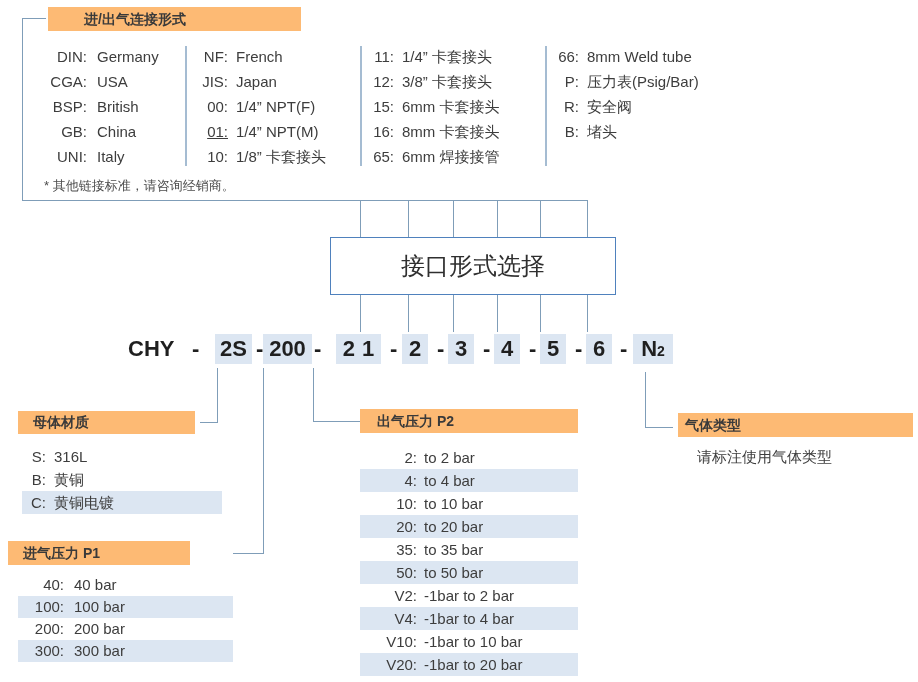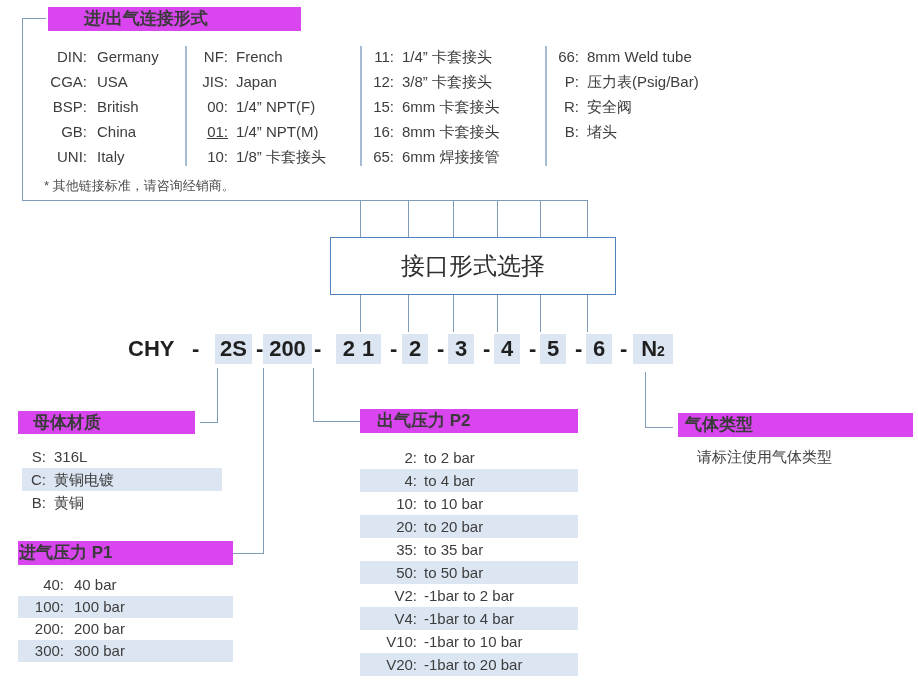--- a/index.html
+++ b/index.html
@@ -1,22 +1,22 @@
 <!DOCTYPE html>
 <html><head>
 <meta charset="utf-8">
 <style>
   html,body{margin:0;padding:0;background:#ffffff;}
   #stage{
     position:relative;width:918px;height:682px;background:#ffffff;
     font-family:"Liberation Sans","DejaVu Sans",sans-serif;
     color:#3d3d3d;overflow:hidden;
   }
-  .bar{position:absolute;background:#d946ef;height:24px;line-height:24px;
-       font-size:17px;font-weight:bold;color:#3a3a3a;box-sizing:border-box;}
+  .bar{position:absolute;background:#fdba74;height:24px;line-height:24px;
+       font-size:14px;font-weight:bold;color:#3a3a3a;box-sizing:border-box;}
   .vline{position:absolute;width:1px;background:#7f9db8;}
   .hline{position:absolute;height:1px;background:#7f9db8;}
   .divider{position:absolute;width:2px;background:#a5bcd2;}
   .col{position:absolute;}
   .trow{height:25px;line-height:25px;font-size:15px;white-space:nowrap;}
   .trow .k{display:inline-block;text-align:right;}
   .trow .v{display:inline-block;}
   .footnote{position:absolute;font-size:13px;color:#4d4d4d;}
   .selbox{position:absolute;left:330px;top:237px;width:286px;height:58px;
           border:1px solid #4f81bd;box-sizing:border-box;text-align:center;
@@ -125,25 +125,25 @@
 
   <div class="vline" style="left:313px;top:368px;height:54px;"></div>
   <div class="hline" style="left:313px;top:421px;width:47px;"></div>
 
   <div class="vline" style="left:645px;top:372px;height:55px;"></div>
   <div class="hline" style="left:645px;top:427px;width:28px;"></div>
 
   <div class="bar" style="left:18px;top:411px;width:177px;height:23px;line-height:23px;padding-left:15px;">母体材质</div>
   <div class="list" style="left:22px;top:445px;line-height:23px;">
     <div class="lrow" style="height:23px;padding-left:6px;"><span class="k" style="width:18px;margin-right:8px;">S:</span><span>316L</span></div>
+    <div class="lrow" style="height:23px;padding-left:6px;"><span class="k" style="width:18px;margin-right:8px;">B:</span><span>黄铜</span></div>
     <div class="lrow hl" style="height:23px;width:200px;padding-left:6px;"><span class="k" style="width:18px;margin-right:8px;">C:</span><span>黄铜电镀</span></div>
-    <div class="lrow" style="height:23px;padding-left:6px;"><span class="k" style="width:18px;margin-right:8px;">B:</span><span>黄铜</span></div>
   </div>
 
-  <div class="bar" style="left:18px;top:541px;width:215px;padding-left:1px;">进气压力 P1</div>
+  <div class="bar" style="left:8px;top:541px;width:182px;padding-left:15px;">进气压力 P1</div>
   <div class="list" style="left:18px;top:574px;line-height:22px;">
     <div class="lrow" style="height:22px;width:215px;padding-left:4px;"><span class="k" style="width:42px;margin-right:10px;">40:</span><span>40 bar</span></div>
     <div class="lrow hl" style="height:22px;width:215px;padding-left:4px;"><span class="k" style="width:42px;margin-right:10px;">100:</span><span>100 bar</span></div>
     <div class="lrow" style="height:22px;width:215px;padding-left:4px;"><span class="k" style="width:42px;margin-right:10px;">200:</span><span>200 bar</span></div>
     <div class="lrow hl" style="height:22px;width:215px;padding-left:4px;"><span class="k" style="width:42px;margin-right:10px;">300:</span><span>300 bar</span></div>
   </div>
 
   <div class="bar" style="left:360px;top:409px;width:218px;padding-left:17px;">出气压力 P2</div>
   <div class="list" style="left:360px;top:446px;line-height:23px;">
     <div class="lrow" style="height:23px;width:218px;padding-left:5px;"><span class="k" style="width:52px;margin-right:7px;">2:</span><span>to 2 bar</span></div>

